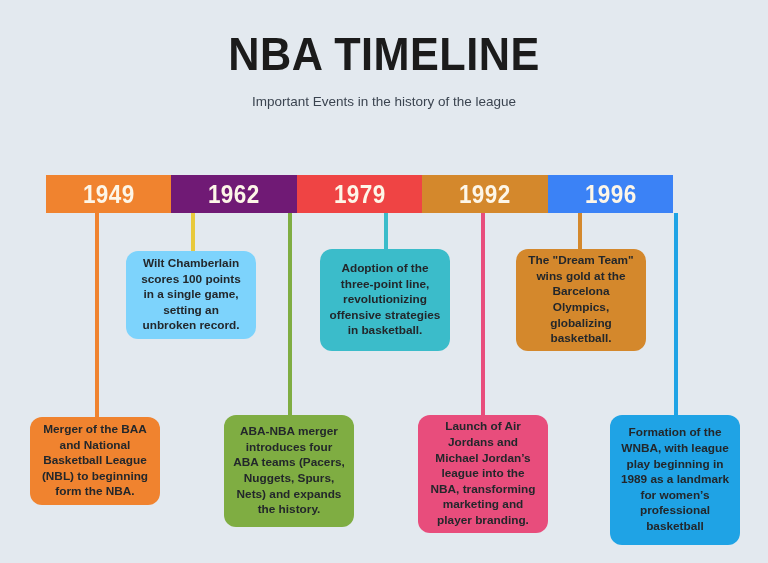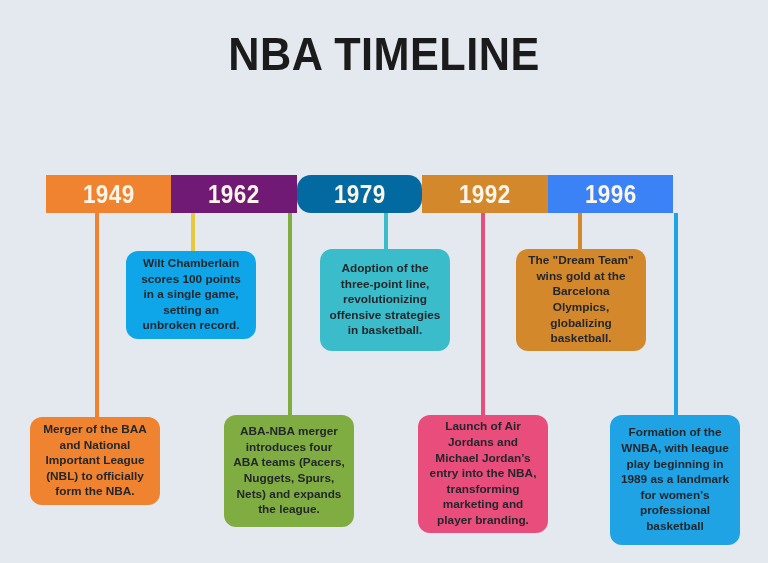--- a/index.html
+++ b/index.html
@@ -97,68 +97,69 @@
   .event-card span {
     display: block;
   }
 </style>
 </head>
 <body>
 
 <div class="canvas">
 
   <div class="page-title">NBA TIMELINE</div>
+  <div class="page-subtitle">Important Events in the history of the league</div>
 
   <div class="connector" style="left:95px; top:213px; height:206px; background:#f0832f;"></div>
   <div class="connector" style="left:191px; top:213px; height:40px; background:#e8c93c;"></div>
   <div class="connector" style="left:288px; top:213px; height:204px; background:#7fad42;"></div>
   <div class="connector" style="left:384px; top:213px; height:38px; background:#3bbcca;"></div>
   <div class="connector" style="left:481px; top:213px; height:204px; background:#e84d7c;"></div>
   <div class="connector" style="left:578px; top:213px; height:38px; background:#d4882c;"></div>
   <div class="connector" style="left:674px; top:213px; height:204px; background:#1fa3e5;"></div>
 
   <div class="timeline-bar">
     <div class="year-segment" style="background:#f0832f;">
       <span>1949</span>
     </div>
     <div class="year-segment" style="background:#701a75;">
       <span>1962</span>
     </div>
-    <div class="year-segment" style="background:#0369a1;border-radius:14px;">
+    <div class="year-segment" style="background:#ef4444;">
       <span>1979</span>
     </div>
     <div class="year-segment" style="background:#d4882c;">
       <span>1992</span>
     </div>
     <div class="year-segment" style="background:#3b82f6;">
       <span>1996</span>
     </div>
   </div>
 
-  <div class="event-card" style="left:126px; top:251px; width:130px; height:88px; background:#0ea5e9;">
+  <div class="event-card" style="left:126px; top:251px; width:130px; height:88px; background:#7dd3fc;">
     <span>Wilt Chamberlain scores 100 points in a single game, setting an unbroken record.</span>
   </div>
 
   <div class="event-card" style="left:320px; top:249px; width:130px; height:102px; background:#3bbcca;text-align:center;">
     <span>Adoption of the three-point line, revolutionizing offensive strategies in basketball.</span>
   </div>
 
   <div class="event-card" style="left:516px; top:249px; width:130px; height:102px; background:#d4882c;">
     <span>The "Dream Team" wins gold at the Barcelona Olympics, globalizing basketball.</span>
   </div>
 
   <div class="event-card" style="left:30px; top:417px; width:130px; height:88px; background:#f0832f;">
-    <span>Merger of the BAA and National Important League (NBL) to officially form the NBA.</span>
+    <span>Merger of the BAA and National Basketball League (NBL) to beginning form the NBA.</span>
   </div>
 
   <div class="event-card" style="left:224px; top:415px; width:130px; height:112px; background:#7fad42;">
-    <span>ABA-NBA merger introduces four ABA teams (Pacers, Nuggets, Spurs, Nets) and expands the league.</span>
+    <span>ABA-NBA merger introduces four ABA teams (Pacers, Nuggets, Spurs, Nets) and expands the history.</span>
   </div>
 
   <div class="event-card" style="left:418px; top:415px; width:130px; height:118px; background:#e84d7c;">
-    <span>Launch of Air Jordans and Michael Jordan’s entry into the NBA, transforming marketing and player branding.</span>
+    <span>Launch of Air Jordans and Michael Jordan’s league into the NBA, transforming marketing and player branding.</span>
   </div>
 
   <div class="event-card" style="left:610px; top:415px; width:130px; height:130px; background:#1fa3e5;">
     <span>Formation of the WNBA, with league play beginning in 1989 as a landmark for women’s professional basketball</span>
   </div>
 
 </div>
 
 </body></html>

